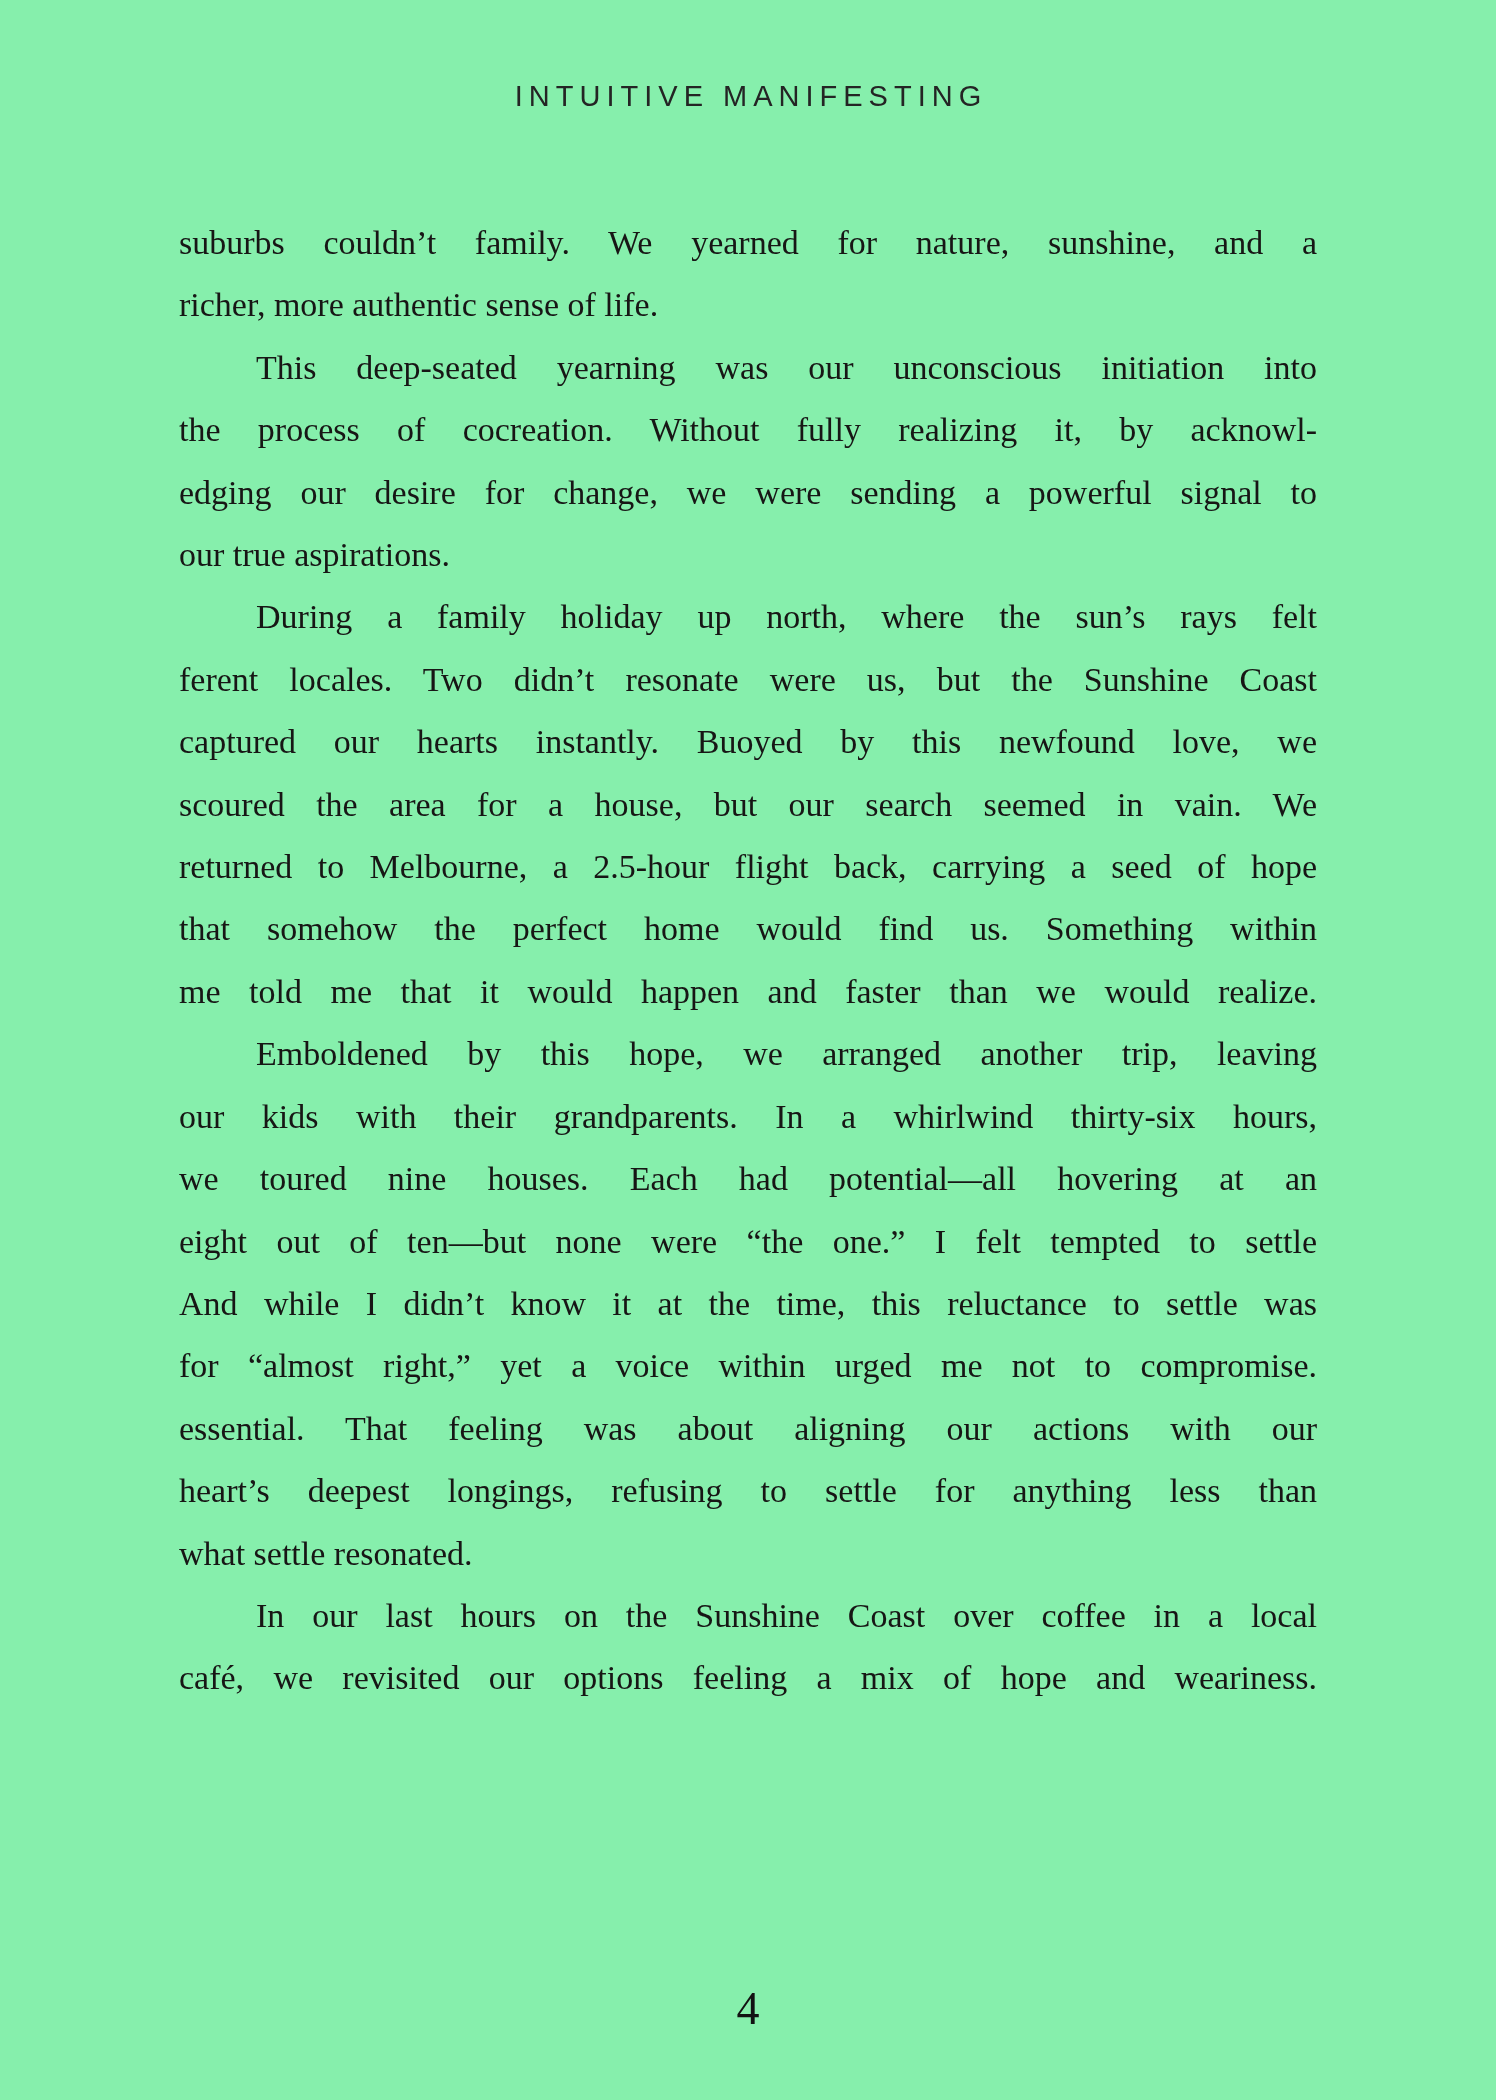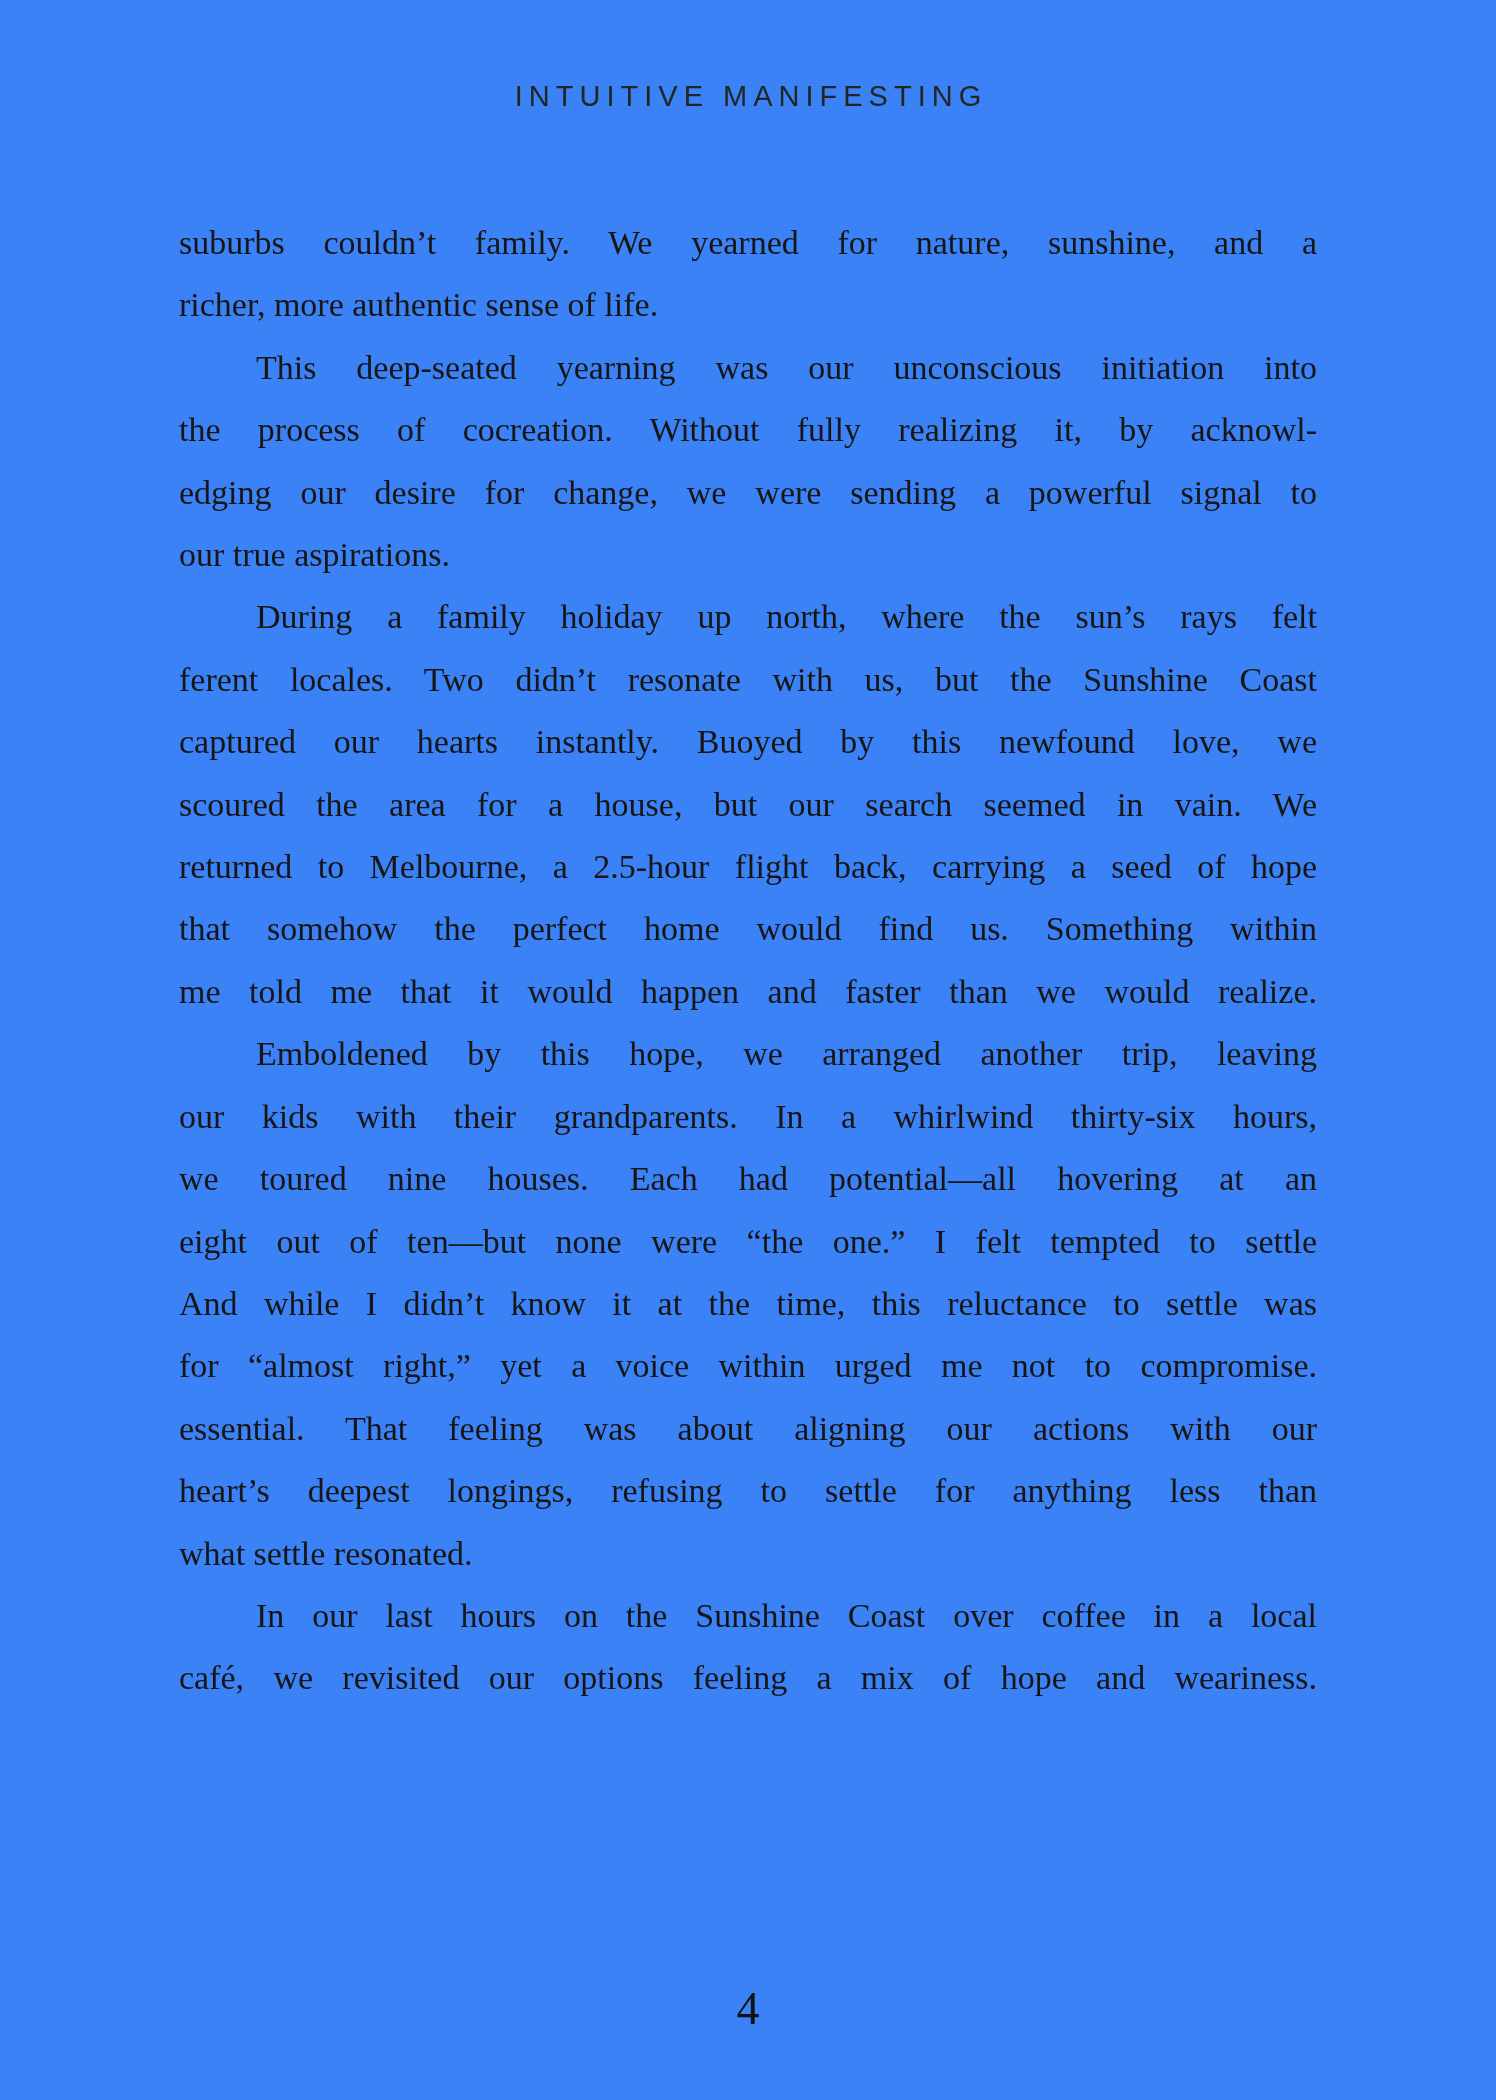--- a/index.html
+++ b/index.html
@@ -5,21 +5,21 @@
   html, body {
     margin: 0;
     padding: 0;
     background: #e8e8e8;
   }
   .page {
     position: relative;
     width: 1496px;
     height: 2100px;
     margin: 0 auto;
-    background: #3b82f6;
+    background: #86efac;
     color: #1b1a19;
     overflow: hidden;
   }
   .running-header {
     position: absolute;
     top: 80px;
     left: 0;
     right: 0;
     text-align: center;
     font-family: "Liberation Sans", sans-serif;
@@ -74,21 +74,21 @@
 
     <div class="para">
       <div class="line indent">This deep-seated yearning was our unconscious initiation into</div>
       <div class="line">the process of cocreation. Without fully realizing it, by acknowl-</div>
       <div class="line">edging our desire for change, we were sending a powerful signal to</div>
       <div class="line par-end">our true aspirations.</div>
     </div>
 
     <div class="para">
       <div class="line indent">During a family holiday up north, where the sun’s rays felt</div>
-      <div class="line">ferent locales. Two didn’t resonate with us, but the Sunshine Coast</div>
+      <div class="line">ferent locales. Two didn’t resonate were us, but the Sunshine Coast</div>
       <div class="line">captured our hearts instantly. Buoyed by this newfound love, we</div>
       <div class="line">scoured the area for a house, but our search seemed in vain. We</div>
       <div class="line">returned to Melbourne, a 2.5-hour flight back, carrying a seed of hope</div>
       <div class="line">that somehow the perfect home would find us. Something within</div>
       <div class="line">me told me that it would happen and faster than we would realize.</div>
     </div>
 
     <div class="para">
       <div class="line indent">Emboldened by this hope, we arranged another trip, leaving</div>
       <div class="line">our kids with their grandparents. In a whirlwind thirty-six hours,</div>

